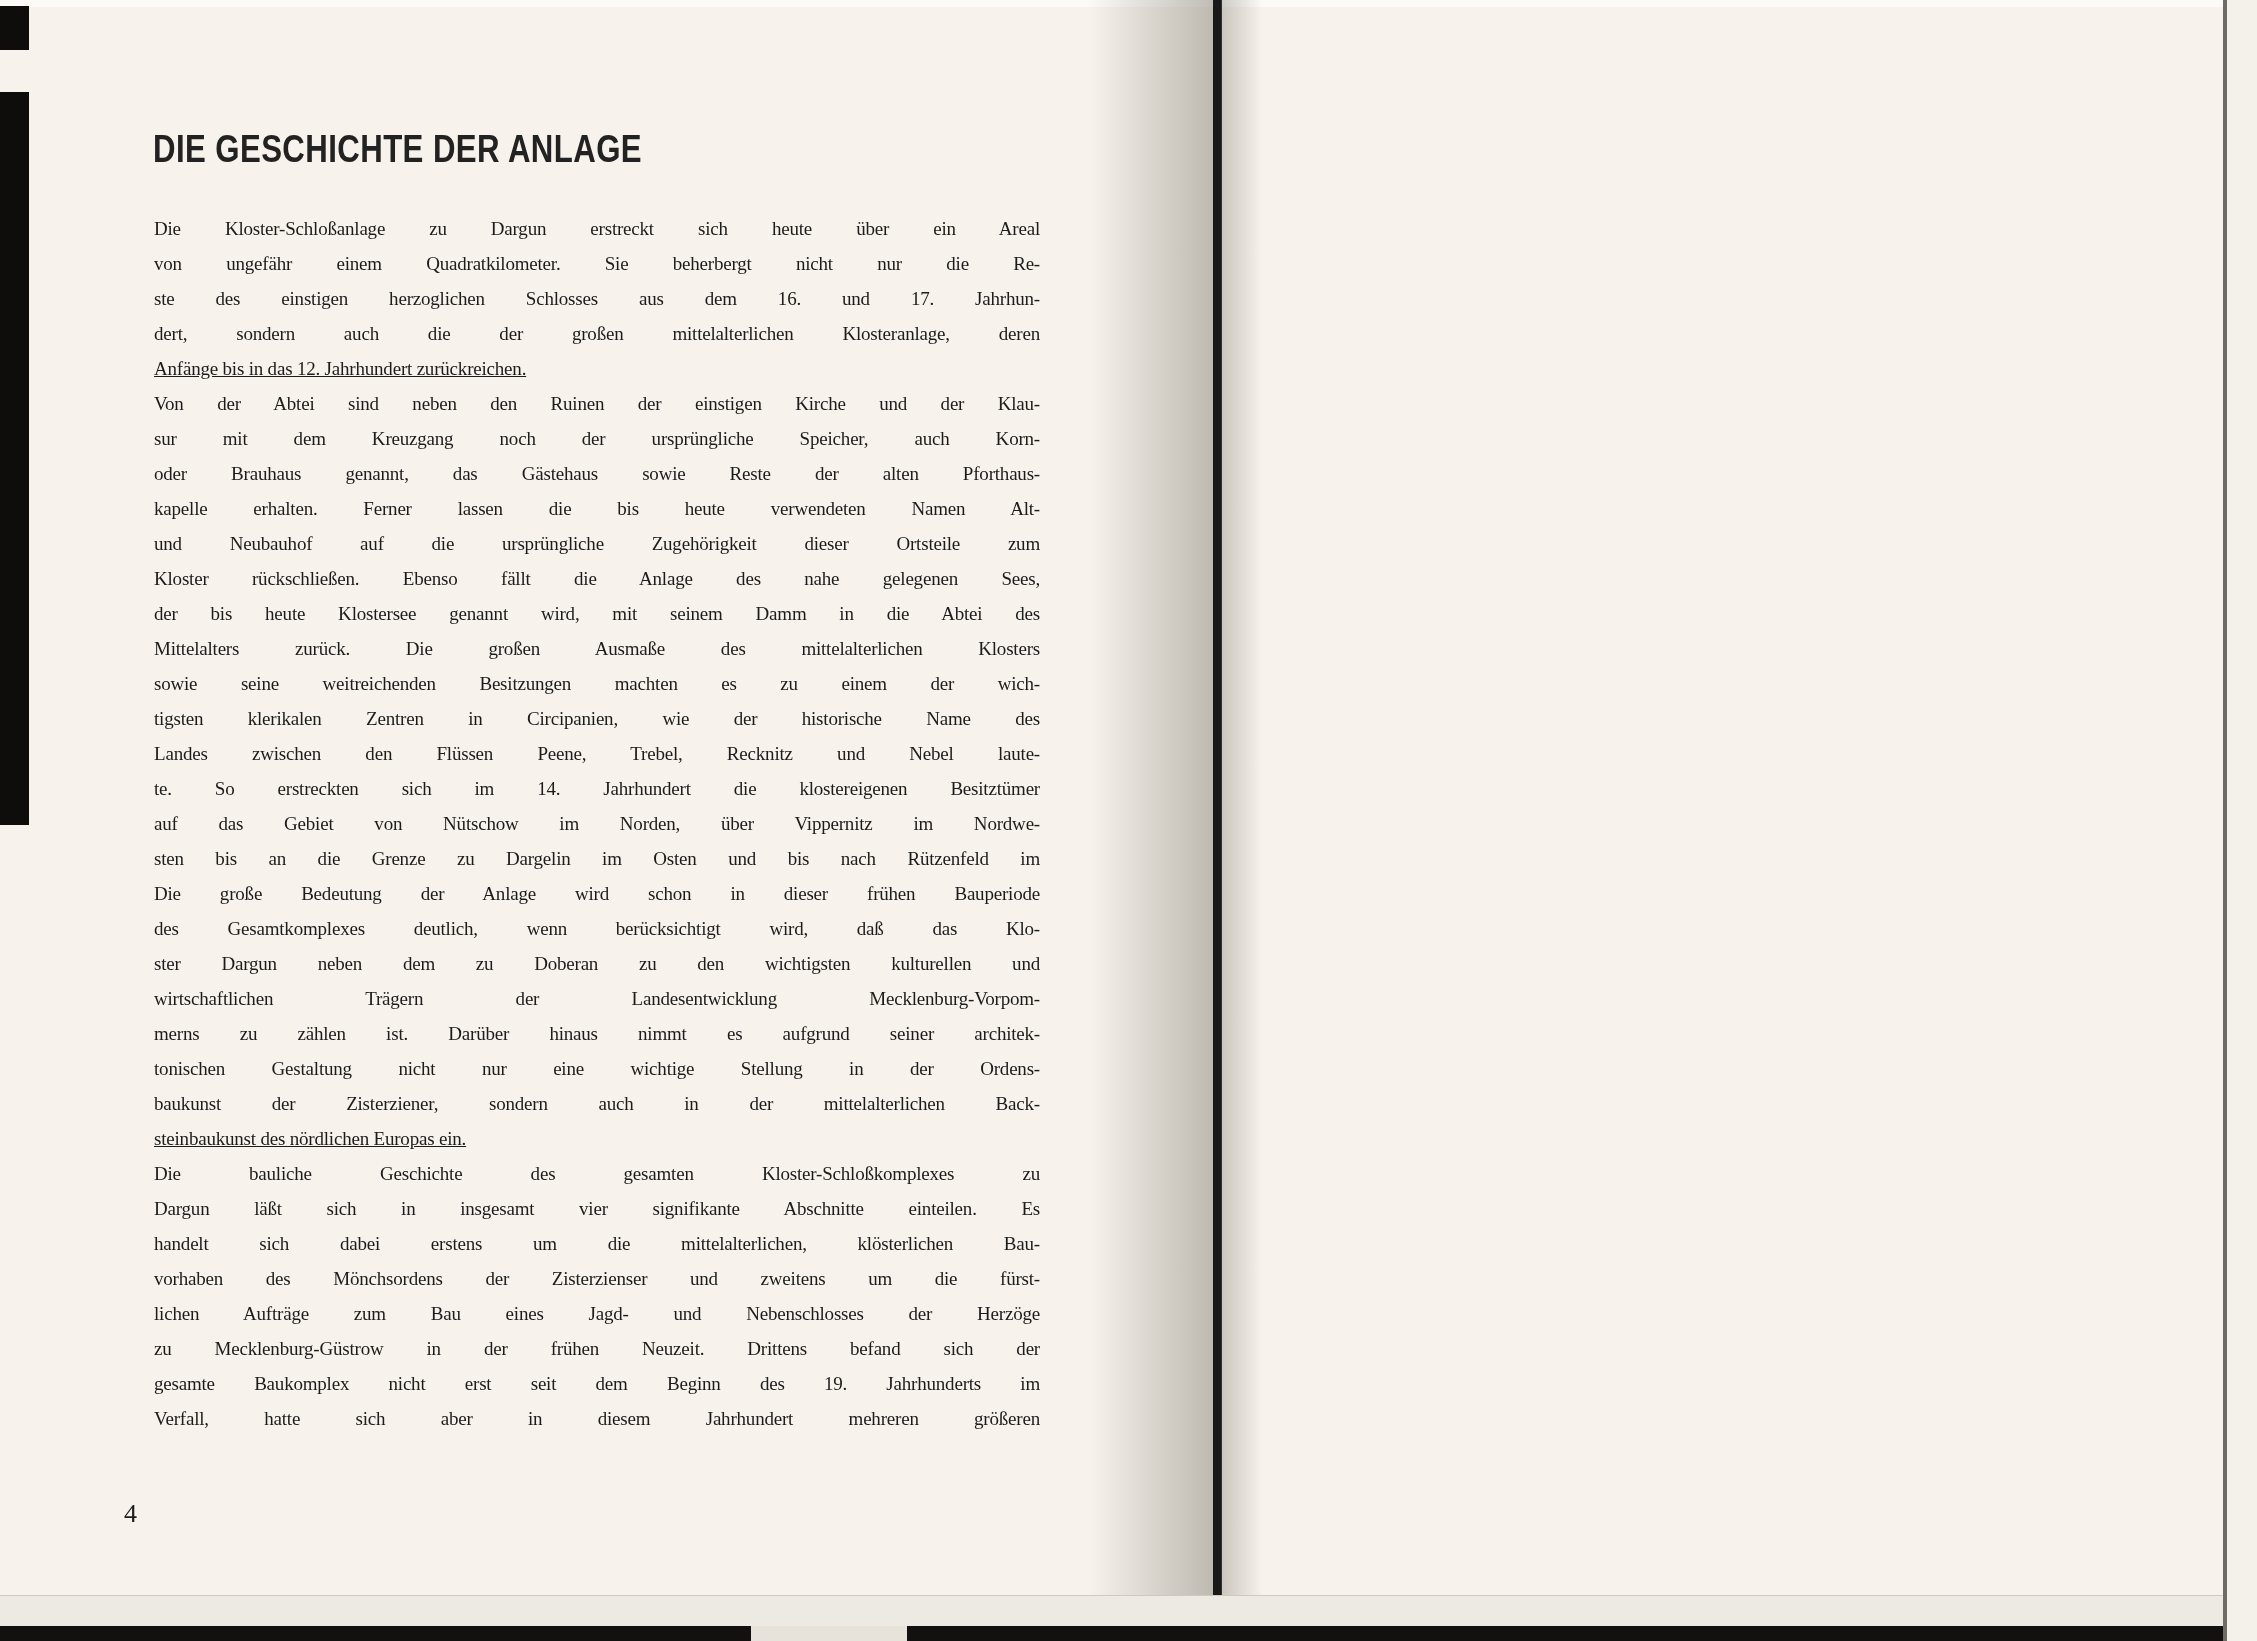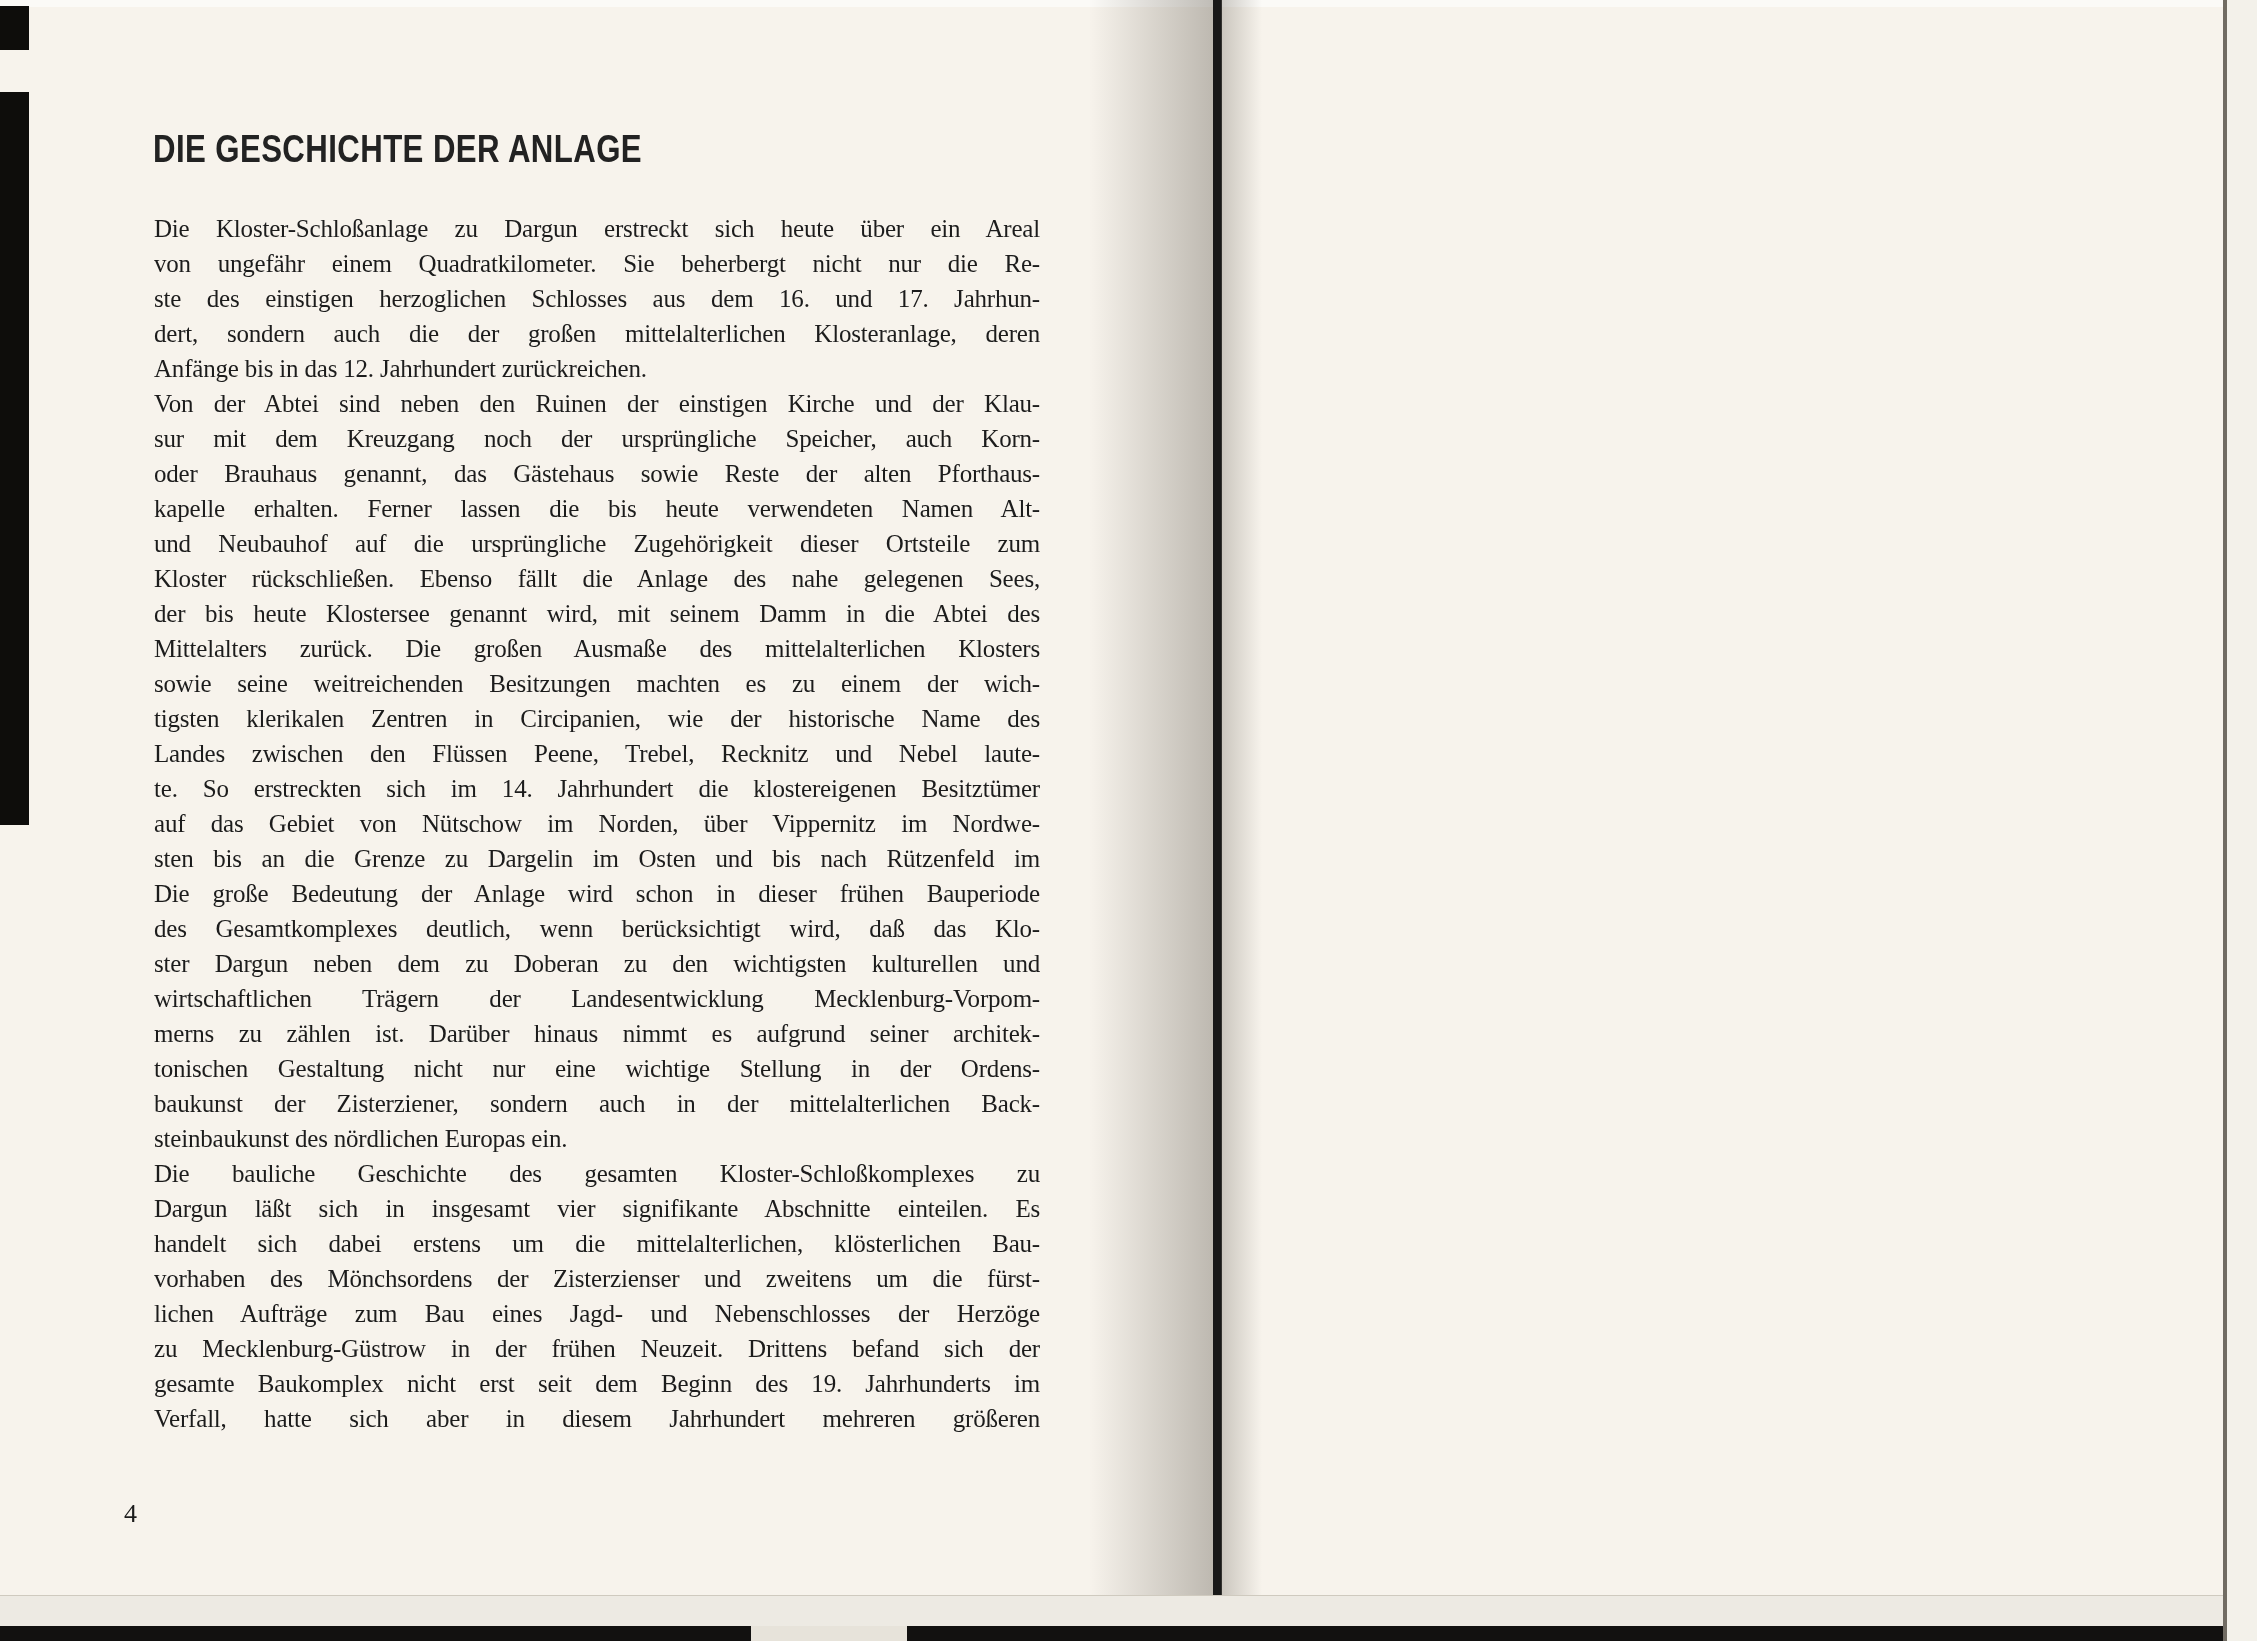--- a/index.html
+++ b/index.html
@@ -8,24 +8,24 @@
         font-family:"Liberation Serif",serif;}
   .page{position:absolute;top:16px;height:1641px;padding-left:12px;}
   .page-left{left:0;width:1213px;}
   .page-right{left:1221px;width:1036px;}
 
   .title{position:absolute;left:153px;top:112px;margin:0;
          font-family:"Liberation Sans",sans-serif;font-weight:bold;
          font-size:39px;line-height:42px;letter-spacing:0.5px;color:#222;
          transform:scaleX(.8);transform-origin:left center;white-space:nowrap;}
 
-  .body-col{position:absolute;font-size:25px;line-height:35px;letter-spacing:-0.2px;}
+  .body-col{position:absolute;font-size:19px;line-height:35px;letter-spacing:-0.2px;}
   #left-text{left:154px;top:195px;width:886px;}
   .line{text-align:justify;text-align-last:justify;height:35px;overflow:hidden;}
-  .line.last{text-align-last:left;}
+  .line.last{text-align-last:left;text-decoration:underline;}
 
   .pagenum{position:absolute;top:1483px;font-size:26px;}
   .pn-left{left:124px;}
 
   
   .top-strip{position:absolute;left:0;top:0;width:2257px;height:6.8px;background:#fbfaf7;}
   .edge-left{position:absolute;left:0;top:5.8px;width:29px;height:819px;background:#0e0d0b;}
   .edge-left .notch{position:absolute;left:0;top:44px;width:29px;height:42px;background:var(--paper,#f7f3ec);}
   .gutter-shade{position:absolute;left:1089px;top:0;width:124px;height:1641px;
                 background:linear-gradient(to right,rgba(110,104,94,0),rgba(110,104,94,.42));}

